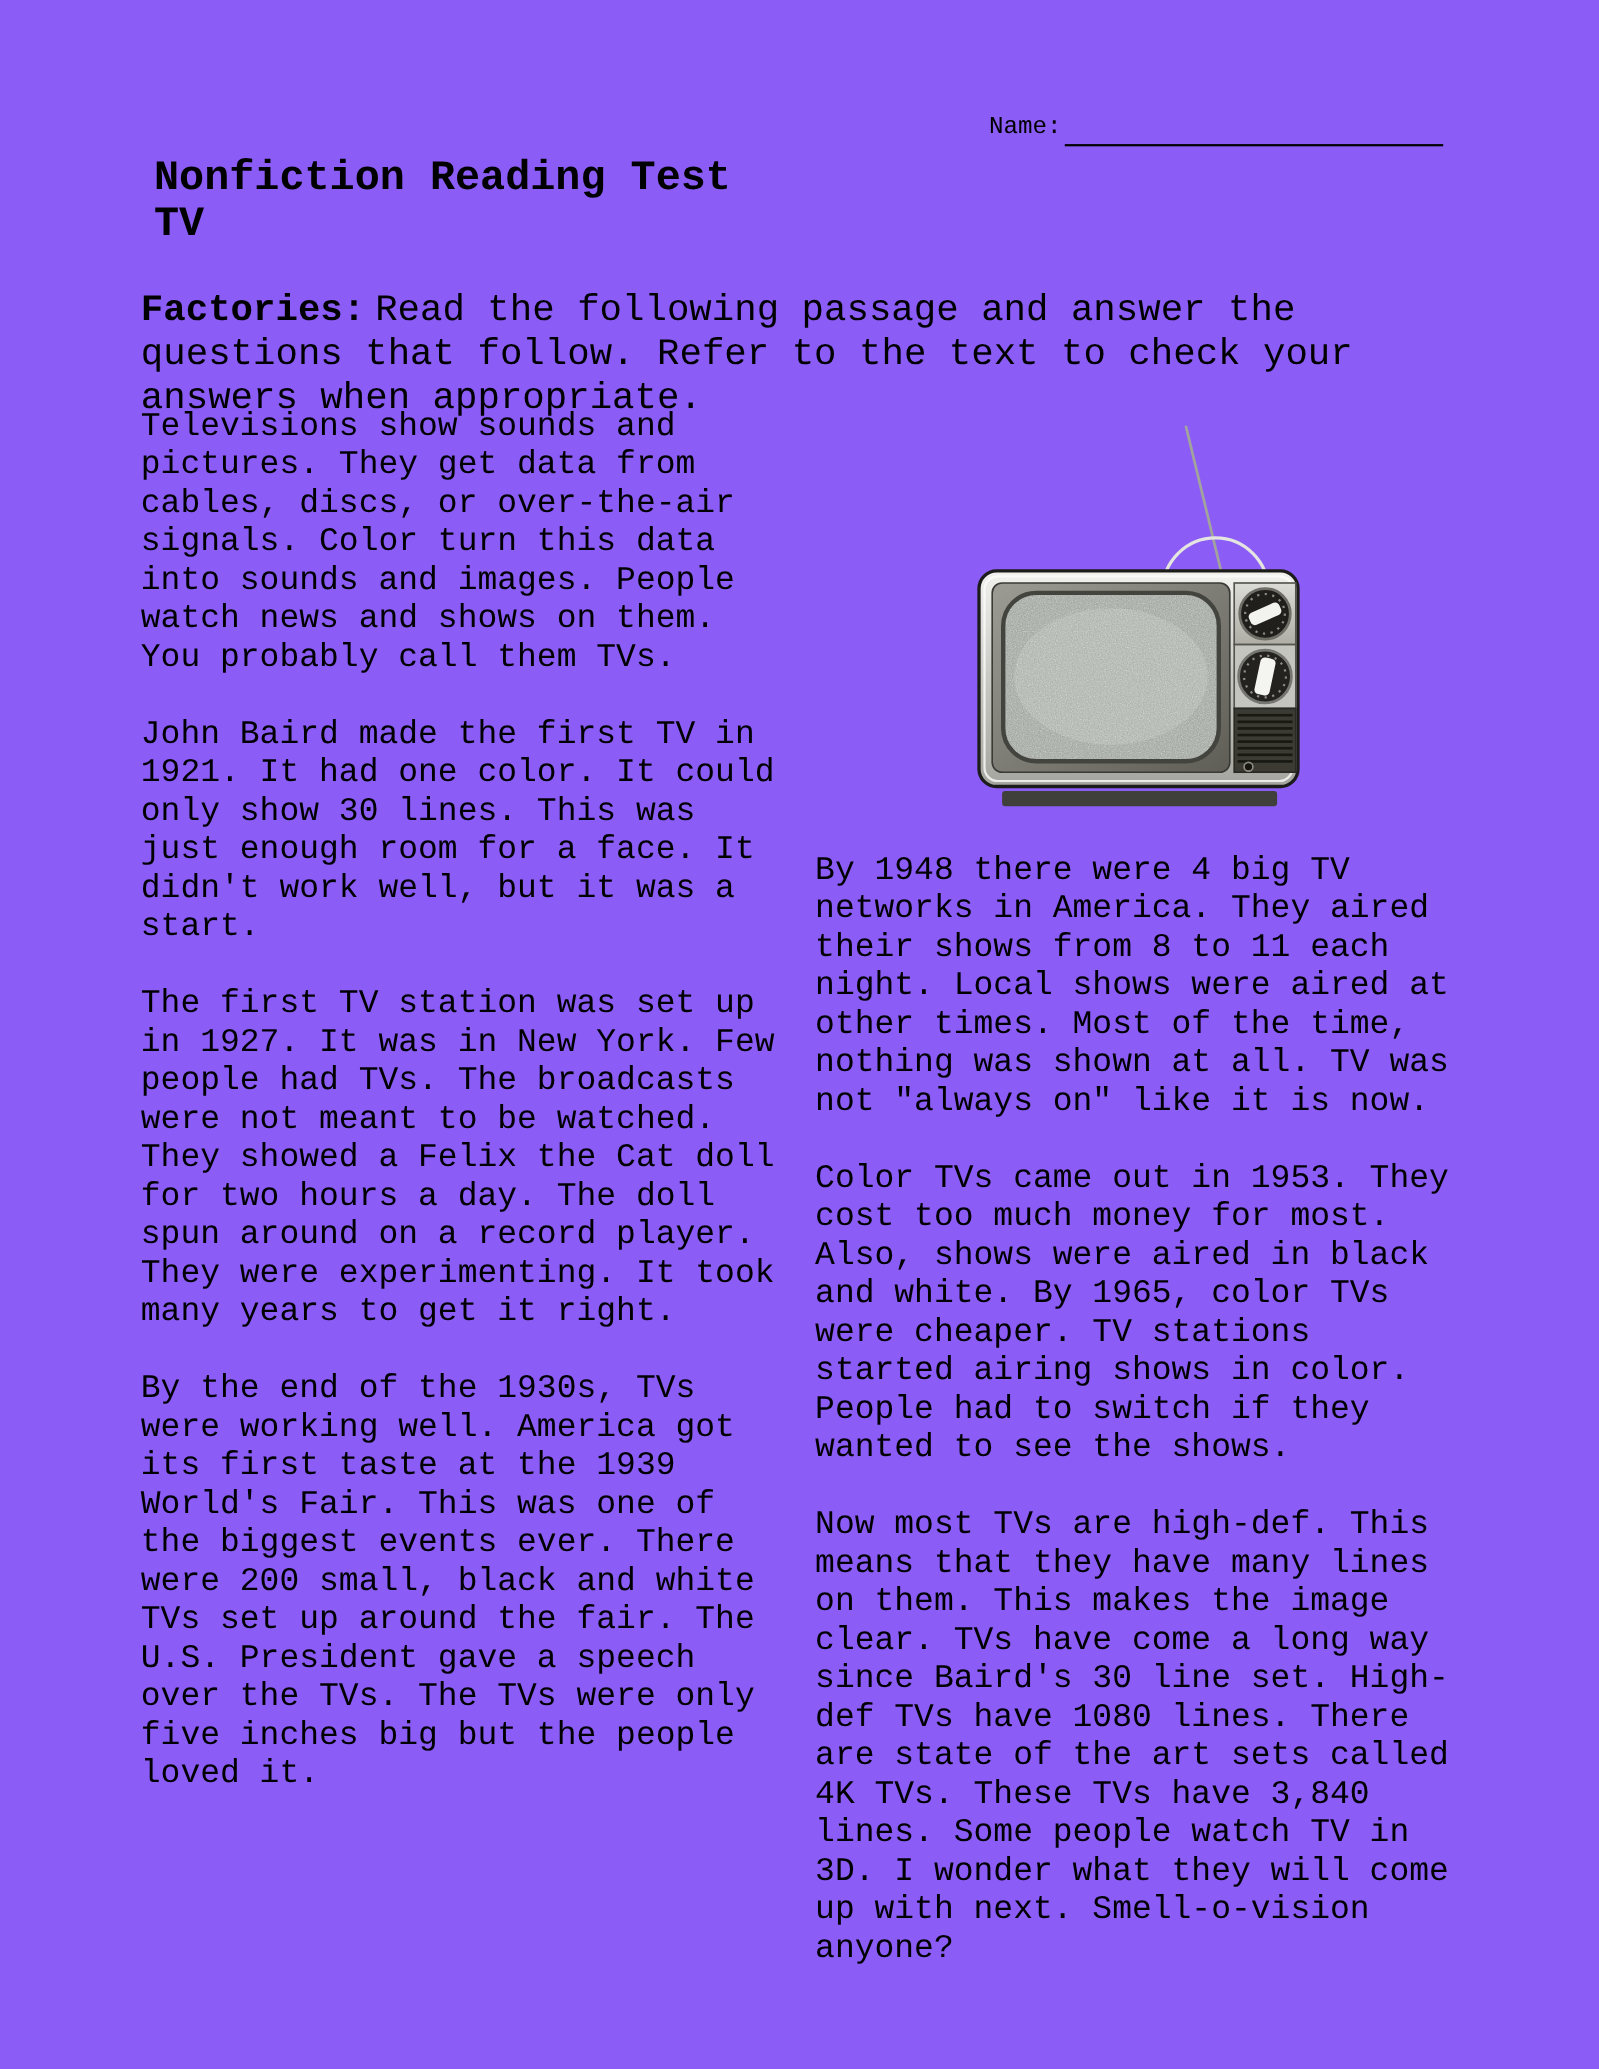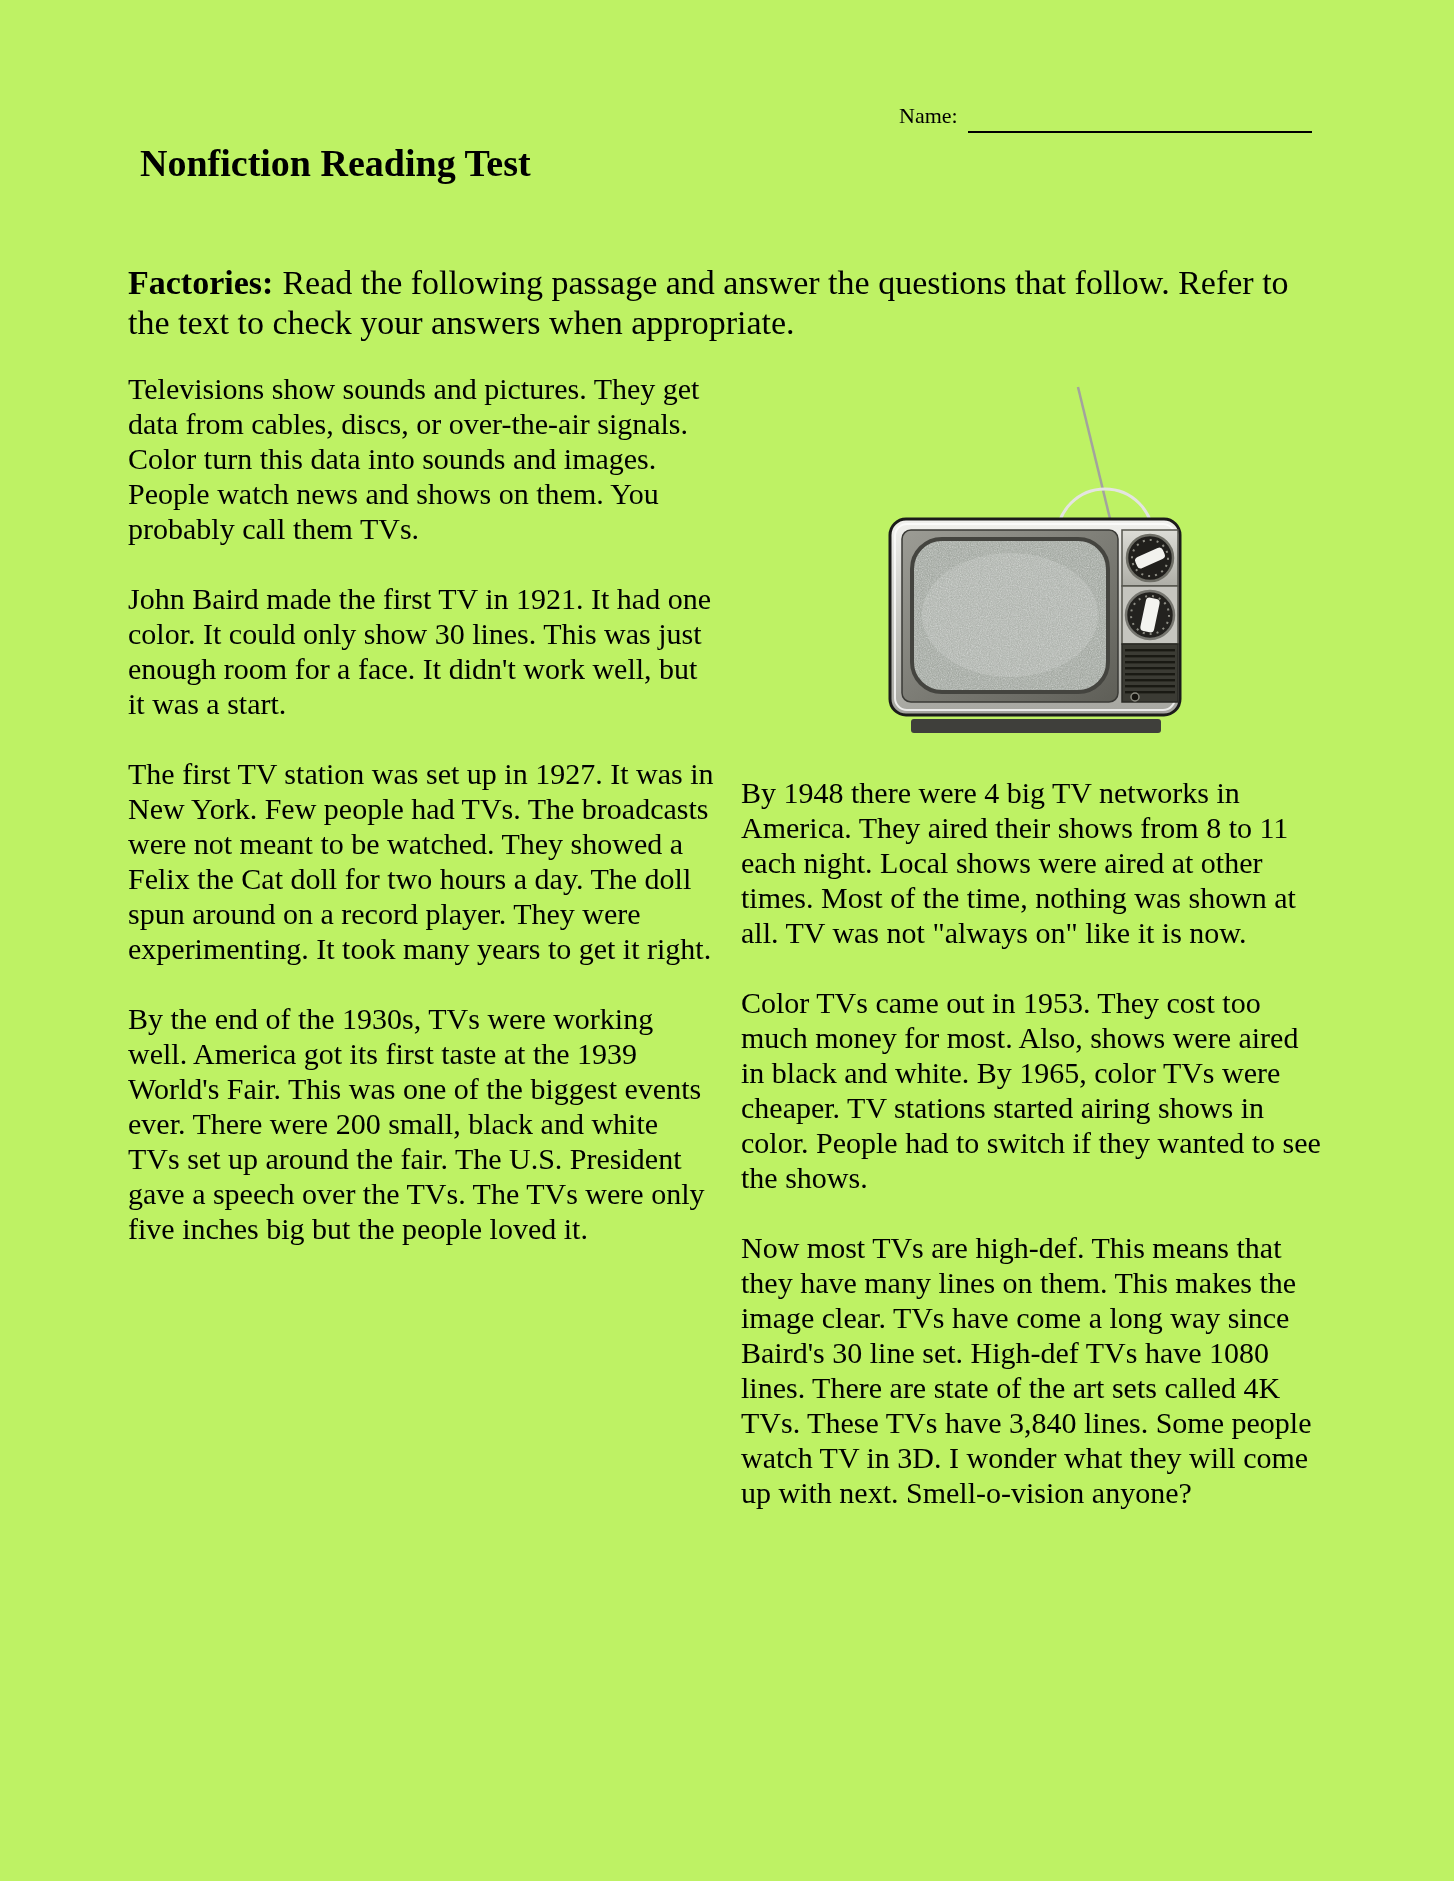--- a/index.html
+++ b/index.html
@@ -1,22 +1,22 @@
 <!DOCTYPE html>
 <html><head>
 <meta charset="utf-8">
 <style>
   html,body { margin:0; padding:0; background:#888; }
   .page {
     position:relative;
     width:1454px; height:1881px;
     margin:0 auto;
-    background:#bef264;
+    background:#8b5cf6;
     color:#000000;
-    font-family:Liberation Serif, serif;
+    font-family:Liberation Mono, monospace;
     overflow:hidden;
   }
   .name-row {
     position:absolute; left:899px; top:103px;
     font-size:22px; line-height:26px; white-space:nowrap;
   }
   .name-underline {
     position:absolute; left:968px; top:131px;
     width:344px; height:0;
     border-top:2px solid #000;
@@ -46,20 +46,21 @@
 
 <div class="page">
 
   <div class="name-row">
     <span>Name:</span>
   </div>
   <div class="name-underline"></div>
 
   <h1 class="title">
     <span class="title-line">Nonfiction Reading Test</span>
+    <span class="title-line">TV</span>
   </h1>
 
   <p class="directions">
     <span class="dir-label">Factories:</span><span>Read the following passage and answer the questions that follow. Refer to the text to check your answers when appropriate.</span>
   </p>
 
   <div class="columns">
 
     <div class="col">
       <p>Televisions show sounds and pictures. They get data from cables, discs, or over-the-air signals. Color turn this data into sounds and images. People watch news and shows on them.  You probably call them TVs.</p>

